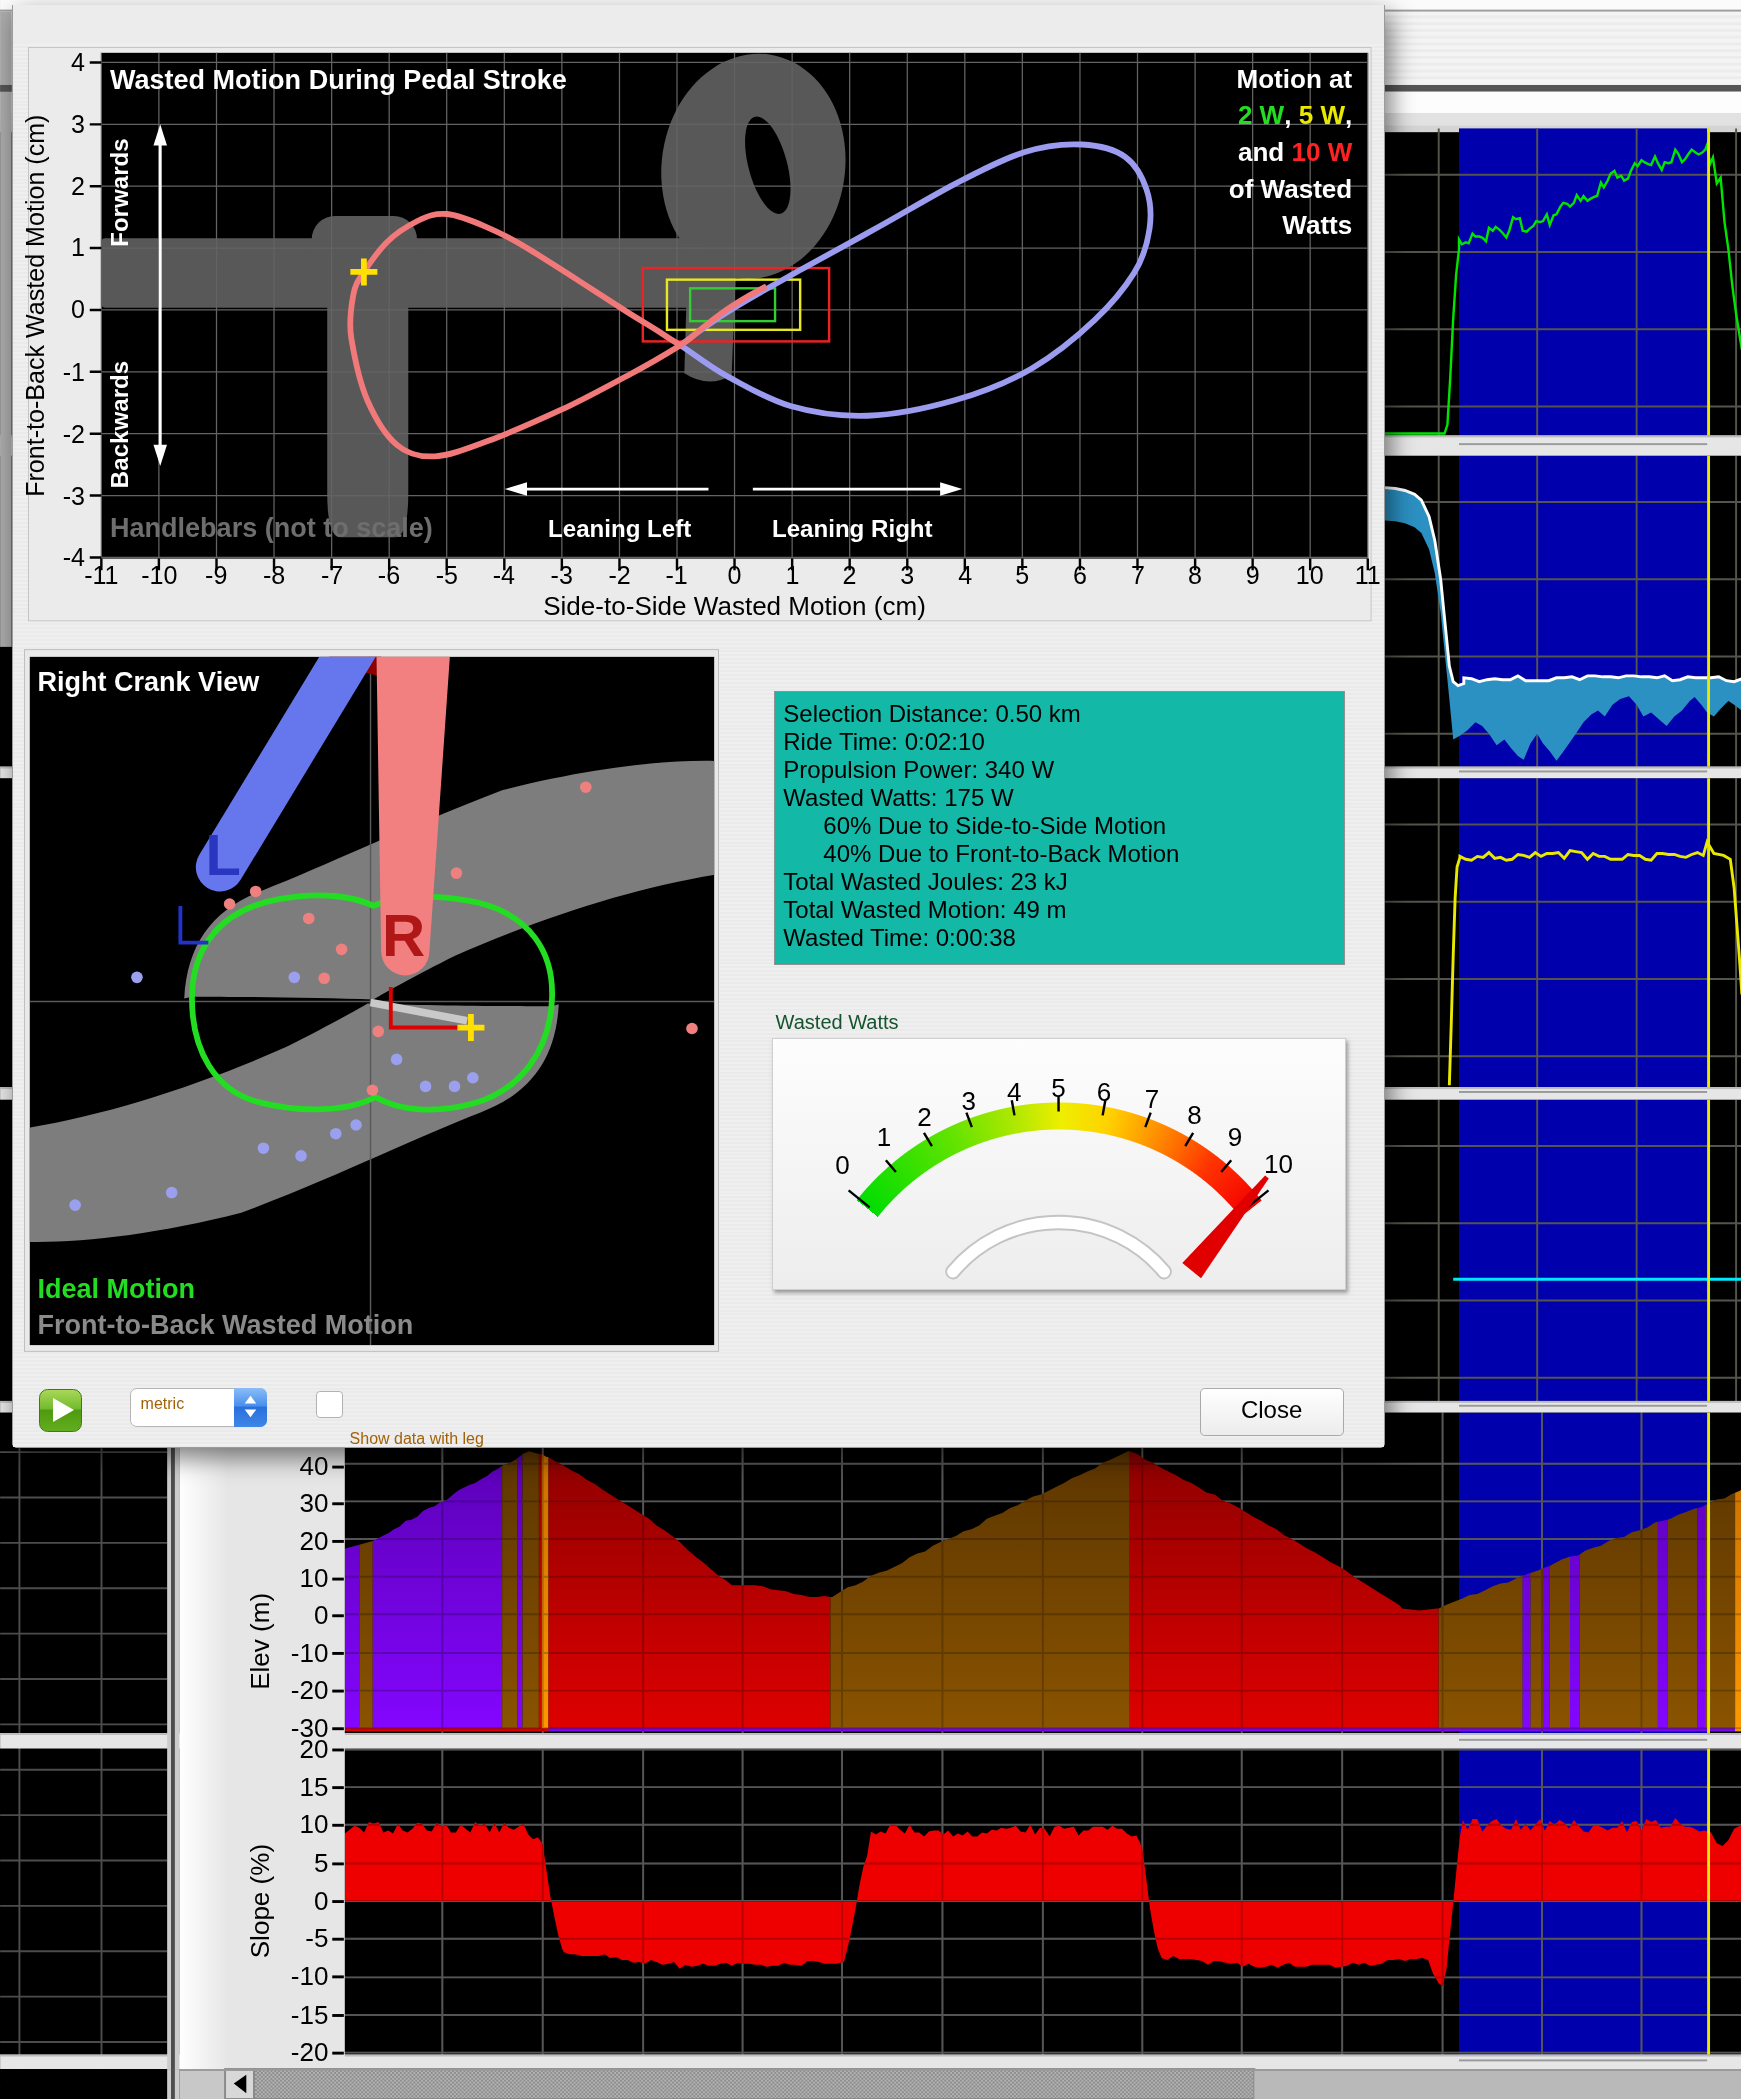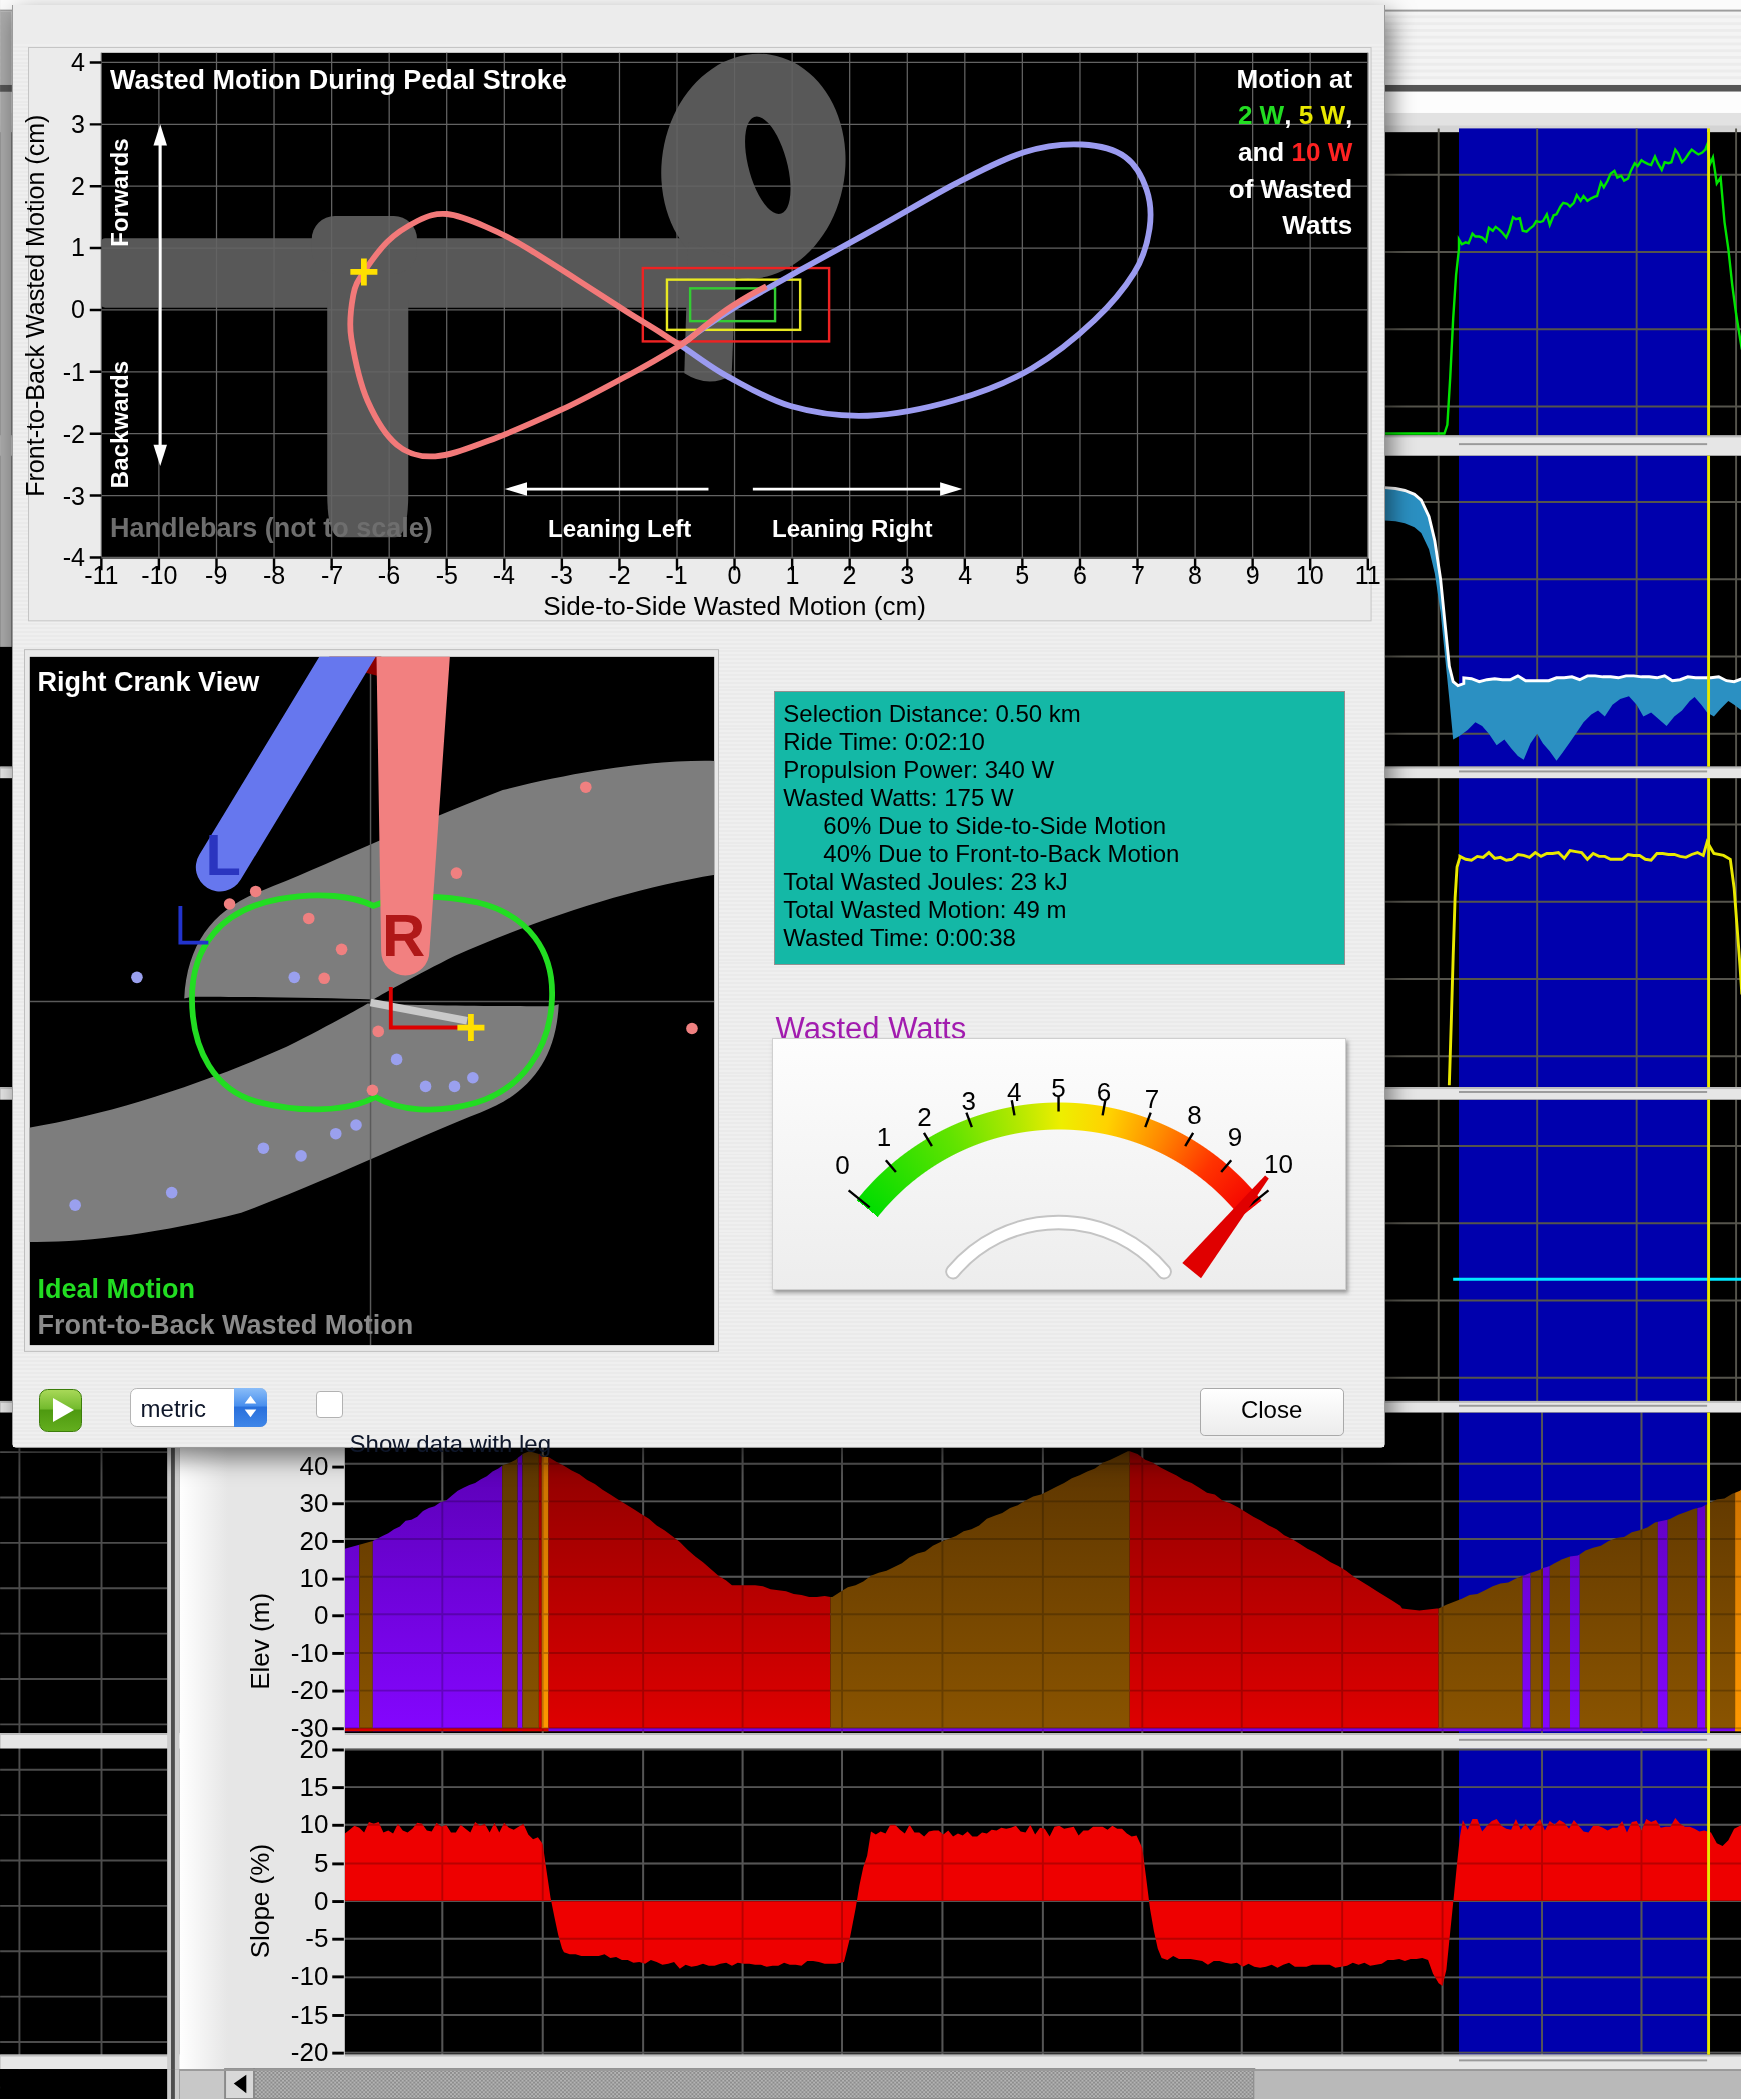--- a/index.html
+++ b/index.html
@@ -7,27 +7,27 @@
 .abs{position:absolute;}
 #bgsvg{position:absolute;left:0;top:0;}
 
 #dlg{position:absolute;left:11.6px;top:4.8px;width:1373px;height:1443px;background:#ececec;border:1px solid #9b9b9b;border-top:none;box-sizing:border-box;border-radius:0 0 4.8px 4.8px;box-shadow:5.8px 9.7px 25px rgba(0,0,0,0.5);}
 #dlg .stripes{position:absolute;left:0;top:39px;right:0;bottom:0;background:repeating-linear-gradient(#efefef 0 1.9px,#eaeaea 1.9px 3.9px);}
 #titlebar{position:absolute;left:-1px;top:-1px;width:1373px;height:40px;border:1px solid #a7a7a7;box-sizing:border-box;border-radius:7.7px 7.7px 0 0;background:linear-gradient(#f6f6f6,#dcdcdc);}
 #titlebar .tl{position:absolute;top:13.5px;width:17.4px;height:17.4px;border-radius:50%;}
 #titletext{position:absolute;top:7.7px;width:100%;text-align:center;font-size:24px;color:#3e3e3e;}
 #infobox{position:absolute;left:761px;top:686px;width:571px;height:274px;background:#14b8a6;border:1px solid #919191;box-sizing:border-box;}
 #infobox .txt{position:absolute;left:8.7px;top:8.7px;font-size:24px;line-height:28px;color:#000;white-space:pre;}
-#gaugetitle{position:absolute;left:763px;top:1006px;font-size:31px;color:#a21caf;}
+#gaugetitle{position:absolute;left:763px;top:1006px;font-size:20px;color:#14532d;}
 #gaugebox{position:absolute;left:759px;top:1033px;width:574px;height:252px;background:linear-gradient(#fdfdfd,#ededed);border:1px solid #cfcfcf;box-sizing:border-box;box-shadow:1.9px 2.9px 3.9px rgba(120,120,120,0.7);overflow:hidden;}
 #gaugearc{position:absolute;left:0;top:0;width:574px;height:574px;
 background:conic-gradient(from -51.5deg at 286px 322px,#00dd00 0deg,#62e300 26deg,#b4e800 42deg,#eeee00 52deg,#ffd200 63deg,#ff8800 76deg,#ff3300 89deg,#f40000 103deg,rgba(0,0,0,0) 103.2deg);
 -webkit-mask-image:radial-gradient(circle at 286px 322px,rgba(0,0,0,0) 231px,#000 232px 258px,rgba(0,0,0,0) 259px);
 mask-image:radial-gradient(circle at 286px 322px,rgba(0,0,0,0) 231px,#000 232px 258px,rgba(0,0,0,0) 259px);}
-.ctl-label{position:absolute;font-size:24px;color:#0f172a;}
+.ctl-label{position:absolute;font-size:16px;color:#a16207;}
 #playbtn{position:absolute;left:26px;top:1384px;width:43px;height:43px;border-radius:8.7px;background:linear-gradient(#a8d858 0%,#74bb2e 45%,#4e9a10 50%,#63ae1e 100%);border:1px solid #3c7d0a;box-sizing:border-box;}
 #playbtn:after{content:"";position:absolute;left:13.5px;top:8.7px;border-left:21px solid #fff;border-top:12.6px solid transparent;border-bottom:12.6px solid transparent;}
 #dropdown{position:absolute;left:117px;top:1383px;width:137px;height:39px;border-radius:6.8px;background:#fff;border:1px solid #b5b5b5;box-sizing:border-box;}
 #dropdown .cap{position:absolute;right:-1px;top:-1px;width:33px;height:39px;border-radius:0 6.8px 6.8px 0;background:linear-gradient(#8abdf8,#4a90ee 45%,#2970dc 50%,#3f86e8);}
 #chk{position:absolute;left:303px;top:1386px;width:27px;height:27px;background:#fff;border:1px solid #b2b2b2;border-radius:3.9px;box-sizing:border-box;}
 #closebtn{position:absolute;left:1187px;top:1383px;width:144px;height:48px;background:linear-gradient(#ffffff,#ececec);border:1px solid #a9a9a9;box-sizing:border-box;border-radius:4.8px;text-align:center;font-size:24px;color:#000;line-height:41px;}
 </style>
 </head>
 <body>
 <div id="root">

